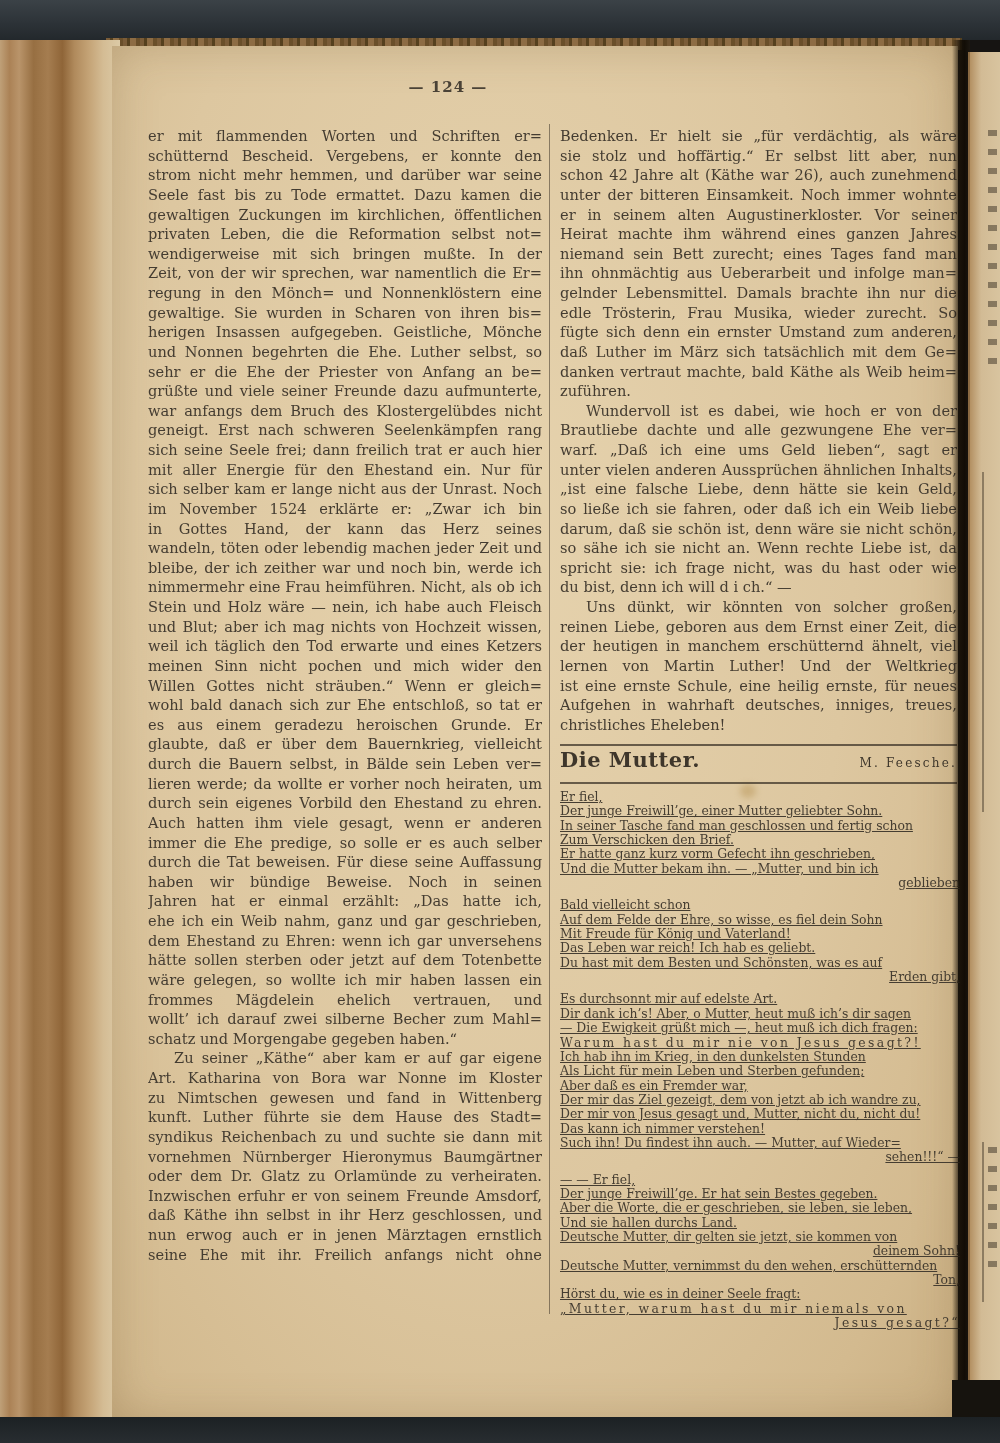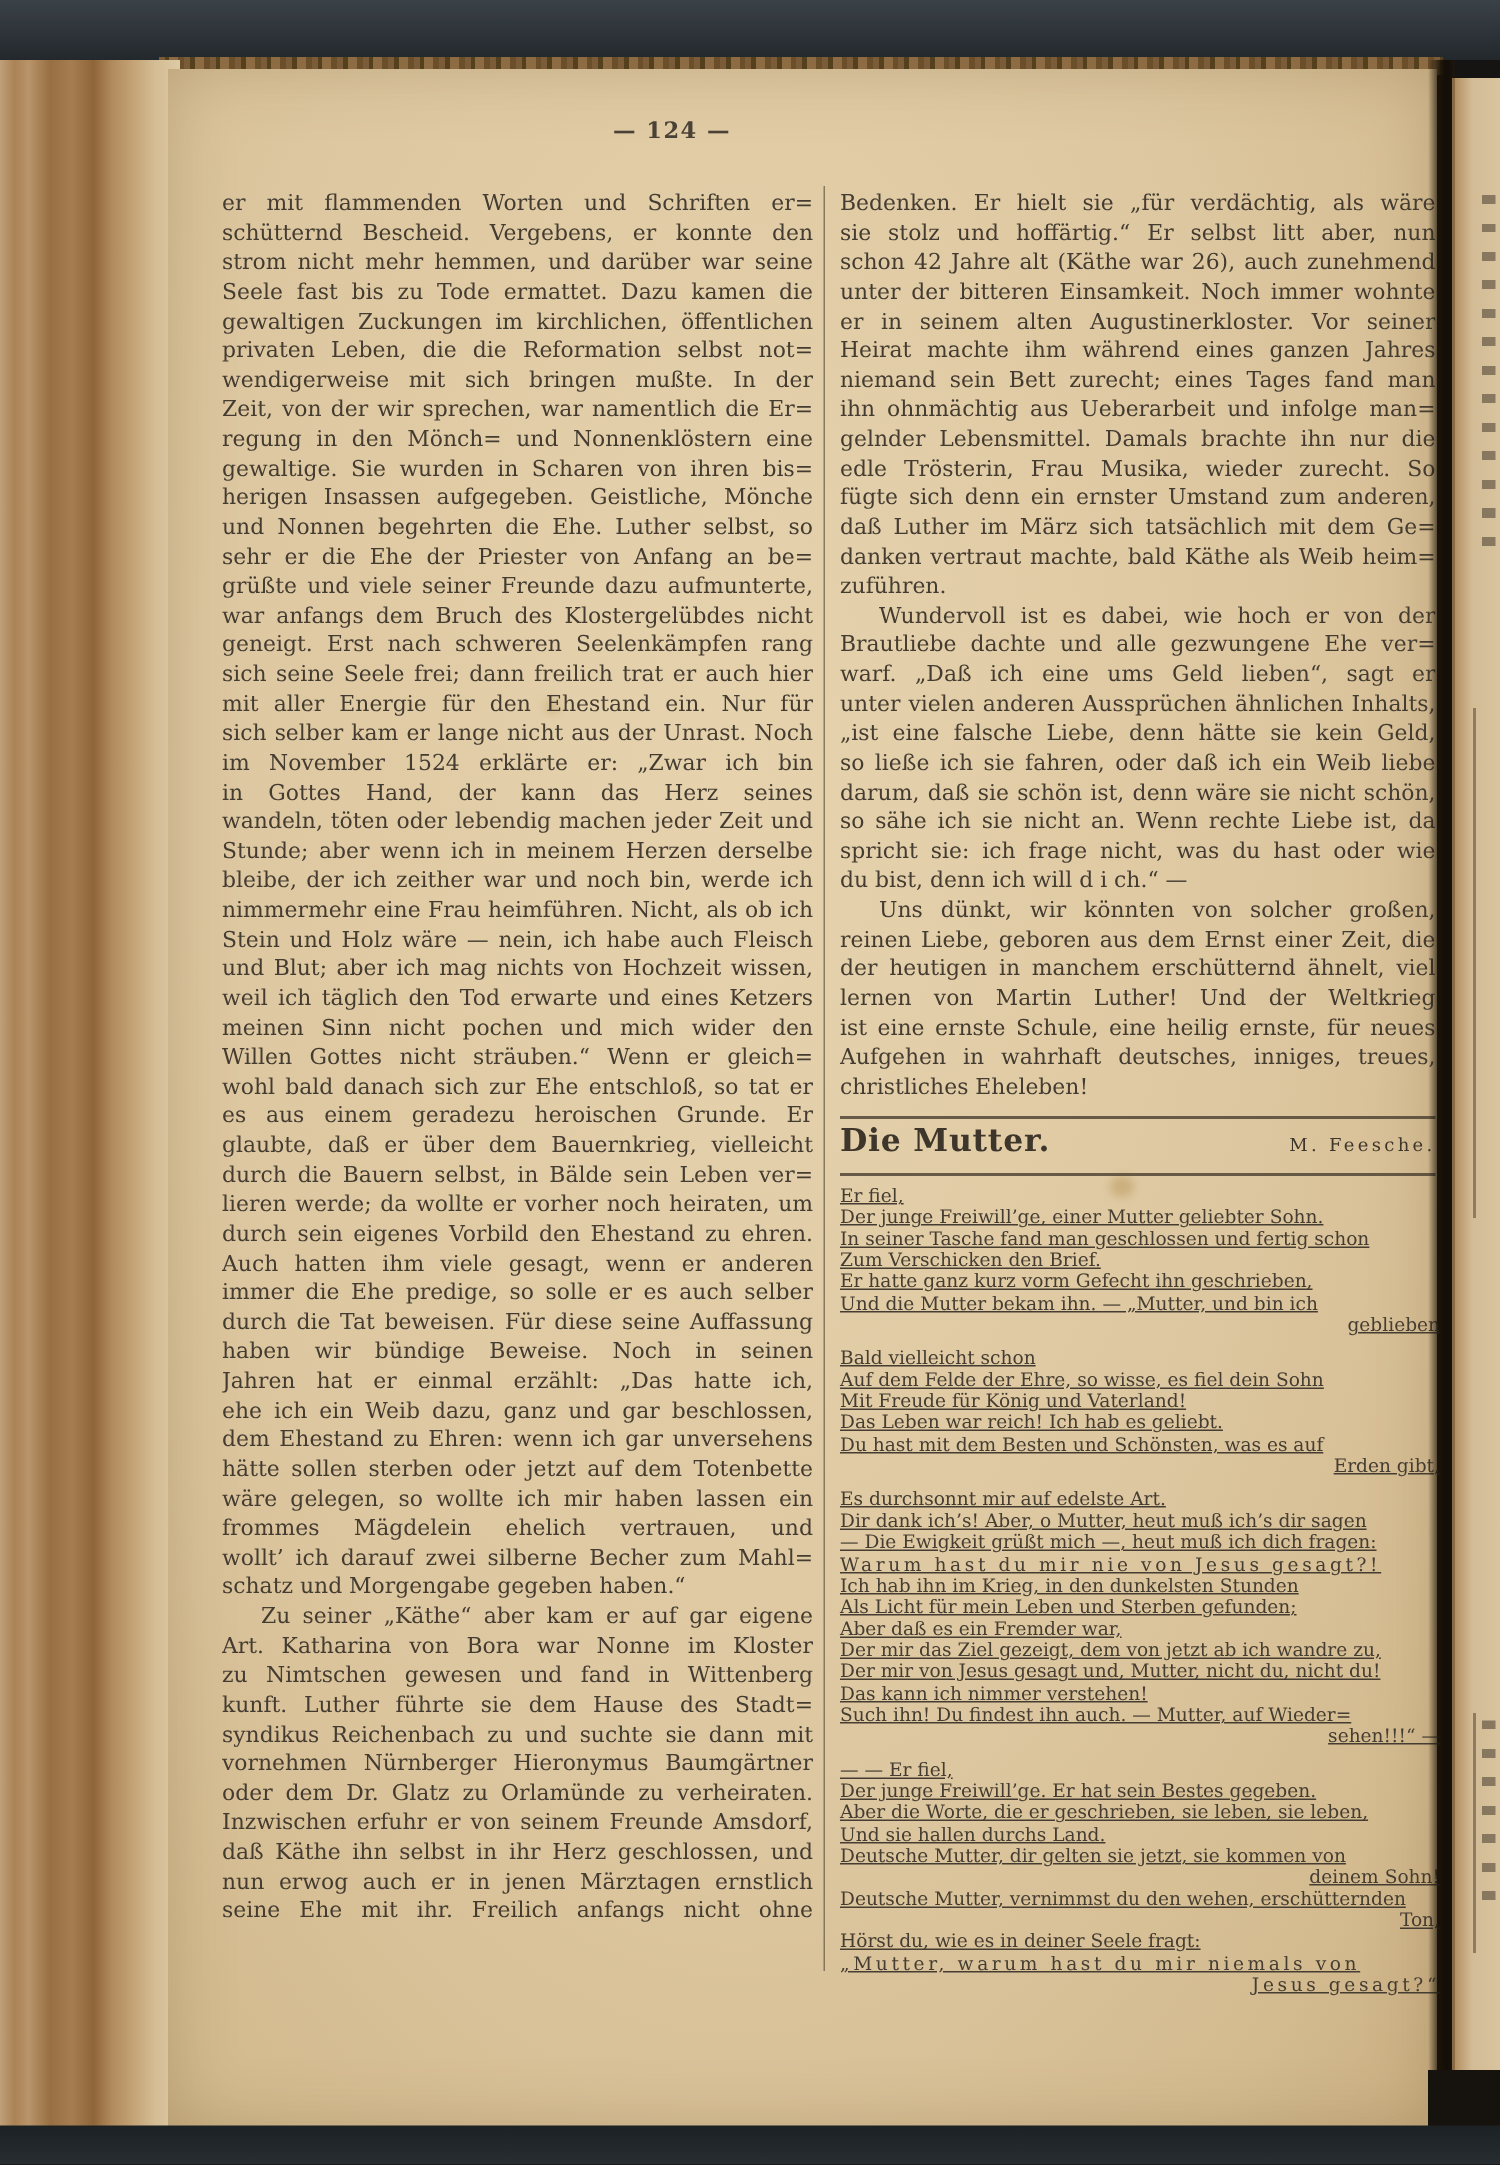--- a/index.html
+++ b/index.html
@@ -87,40 +87,39 @@
       <div class="aline">sehr er die Ehe der Priester von Anfang an be=</div>
       <div class="aline">grüßte und viele seiner Freunde dazu aufmunterte,</div>
       <div class="aline">war anfangs dem Bruch des Klostergelübdes nicht</div>
       <div class="aline">geneigt.  Erst nach schweren Seelenkämpfen rang</div>
       <div class="aline">sich seine Seele frei; dann freilich trat er auch hier</div>
       <div class="aline">mit aller Energie für den Ehestand ein.  Nur für</div>
       <div class="aline">sich selber kam er lange nicht aus der Unrast.  Noch</div>
       <div class="aline">im November 1524 erklärte er: „Zwar ich bin</div>
       <div class="aline">in Gottes Hand, der kann das Herz seines Geschöpfes</div>
       <div class="aline">wandeln, töten oder lebendig machen jeder Zeit und</div>
-      <div class="aline">Stunde; aber wenn ich in meinem Herzen derselbe</div>
       <div class="aline">bleibe, der ich zeither war und noch bin, werde ich</div>
       <div class="aline">nimmermehr eine Frau heimführen.  Nicht, als ob ich</div>
       <div class="aline">Stein und Holz wäre — nein, ich habe auch Fleisch</div>
       <div class="aline">und Blut; aber ich mag nichts von Hochzeit wissen,</div>
       <div class="aline">weil ich täglich den Tod erwarte und eines Ketzers</div>
       <div class="aline">meinen Sinn nicht pochen und mich wider den</div>
       <div class="aline">Willen Gottes nicht sträuben.“  Wenn er gleich=</div>
       <div class="aline">wohl bald danach sich zur Ehe entschloß, so tat er</div>
       <div class="aline">es aus einem geradezu heroischen Grunde.  Er</div>
       <div class="aline">glaubte, daß er über dem Bauernkrieg, vielleicht</div>
       <div class="aline">durch die Bauern selbst, in Bälde sein Leben ver=</div>
       <div class="aline">lieren werde; da wollte er vorher noch heiraten, um</div>
       <div class="aline">durch sein eigenes Vorbild den Ehestand zu ehren.</div>
       <div class="aline">Auch hatten ihm viele gesagt, wenn er anderen</div>
       <div class="aline">immer die Ehe predige, so solle er es auch selber</div>
       <div class="aline">durch die Tat beweisen.  Für diese seine Auffassung</div>
       <div class="aline">haben wir bündige Beweise.  Noch in seinen späteren</div>
       <div class="aline">Jahren hat er einmal erzählt: „Das hatte ich,</div>
-      <div class="aline">ehe ich ein Weib dazu, ganz und gar beschlossen,</div>
+      <div class="aline">ehe ich ein Weib nahm, ganz und gar geschrieben,</div>
       <div class="aline">dem Ehestand zu Ehren: wenn ich gar unversehens</div>
       <div class="aline">hätte sollen sterben oder jetzt auf dem Totenbette</div>
       <div class="aline">wäre gelegen, so wollte ich mir haben lassen ein</div>
       <div class="aline">frommes Mägdelein ehelich vertrauen, und derselben</div>
       <div class="aline">wollt’ ich darauf zwei silberne Becher zum Mahl=</div>
       <div class="aline pend">schatz und Morgengabe gegeben haben.“</div>
       <div class="aline ind">Zu seiner „Käthe“ aber kam er auf gar eigene</div>
       <div class="aline">Art.  Katharina von Bora war Nonne im Kloster</div>
       <div class="aline">zu Nimtschen gewesen und fand in Wittenberg Unter=</div>
       <div class="aline">kunft.  Luther führte sie dem Hause des Stadt=</div>

